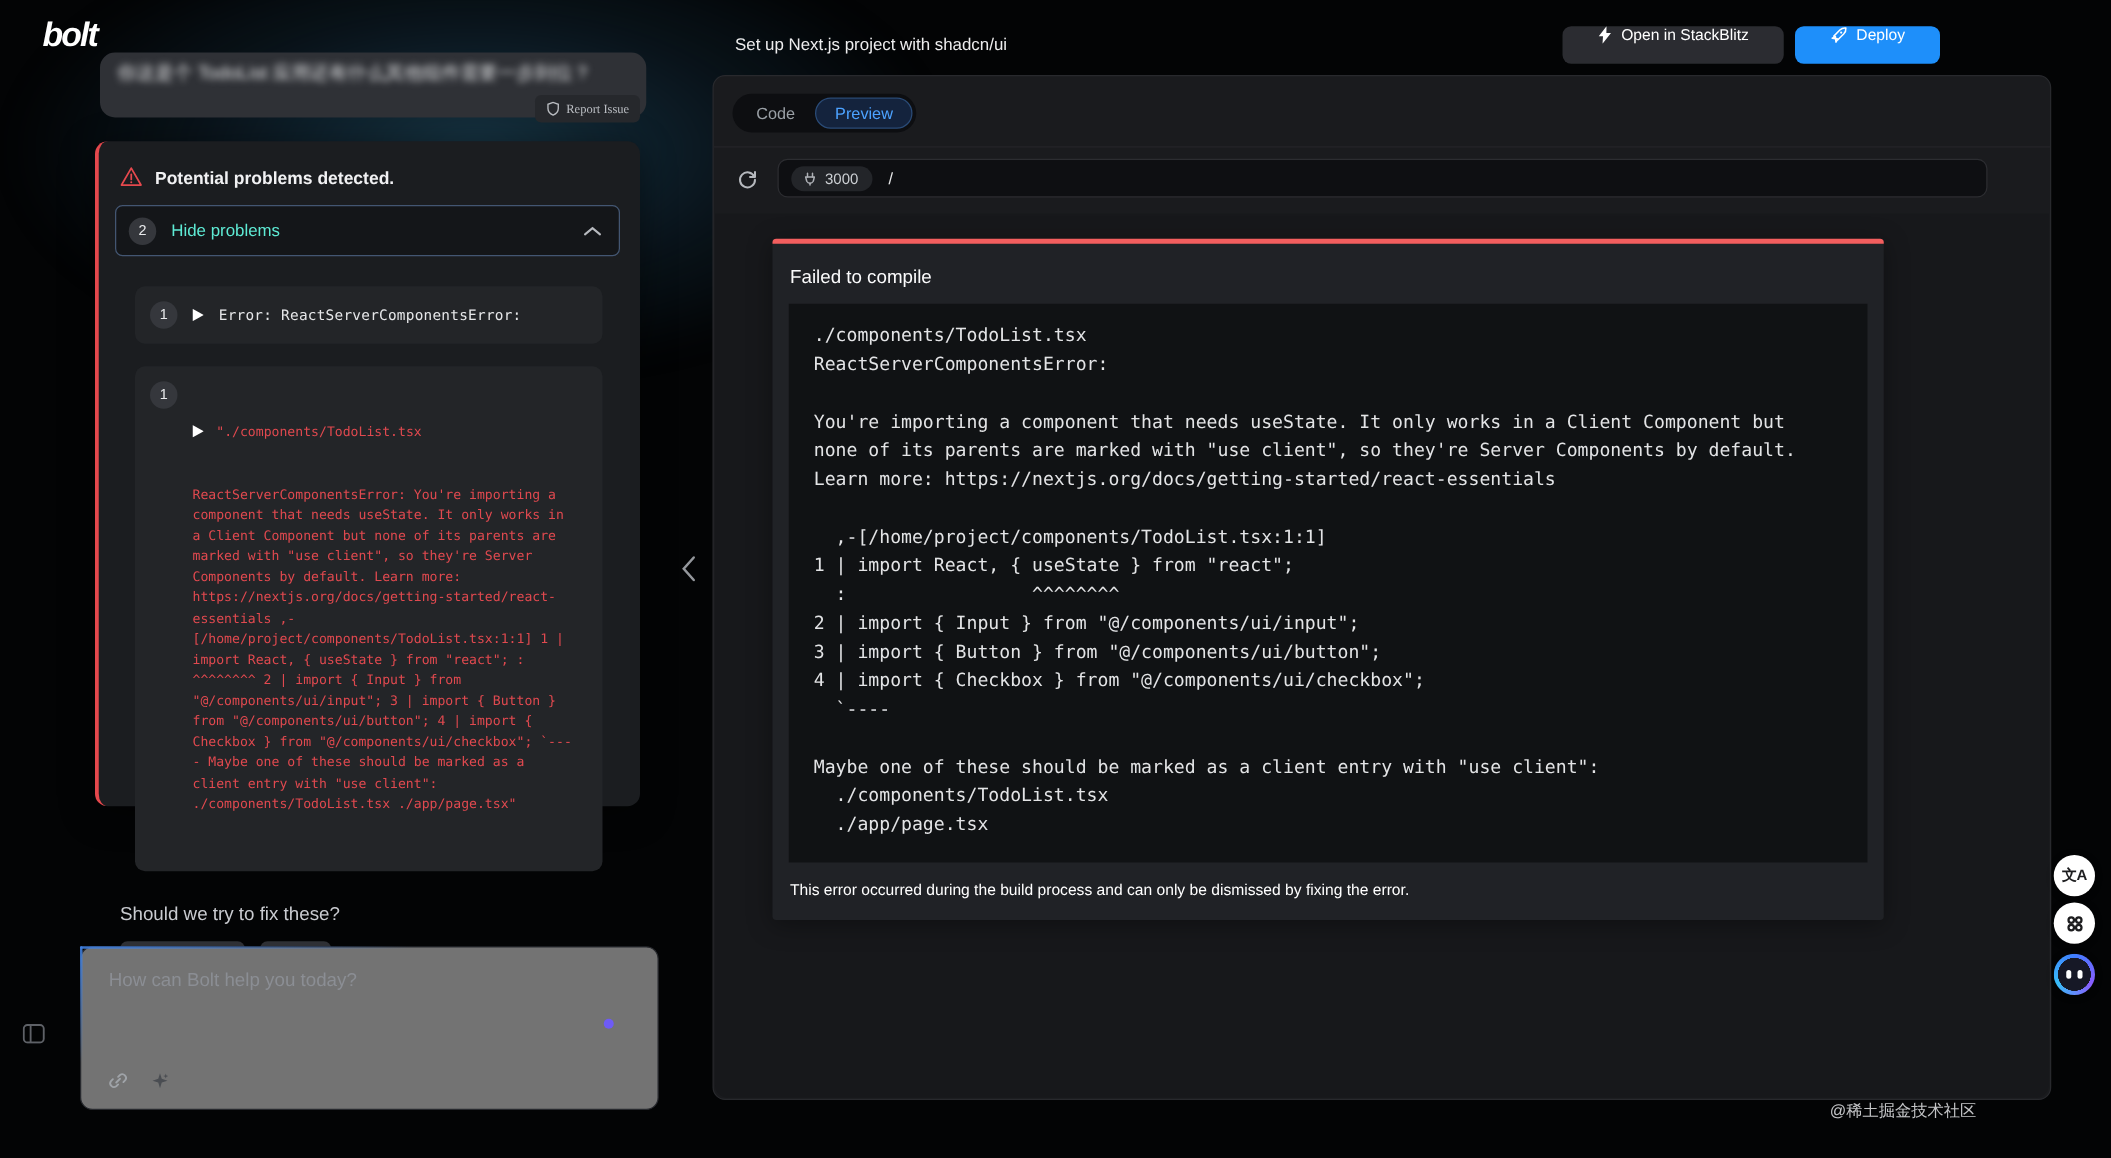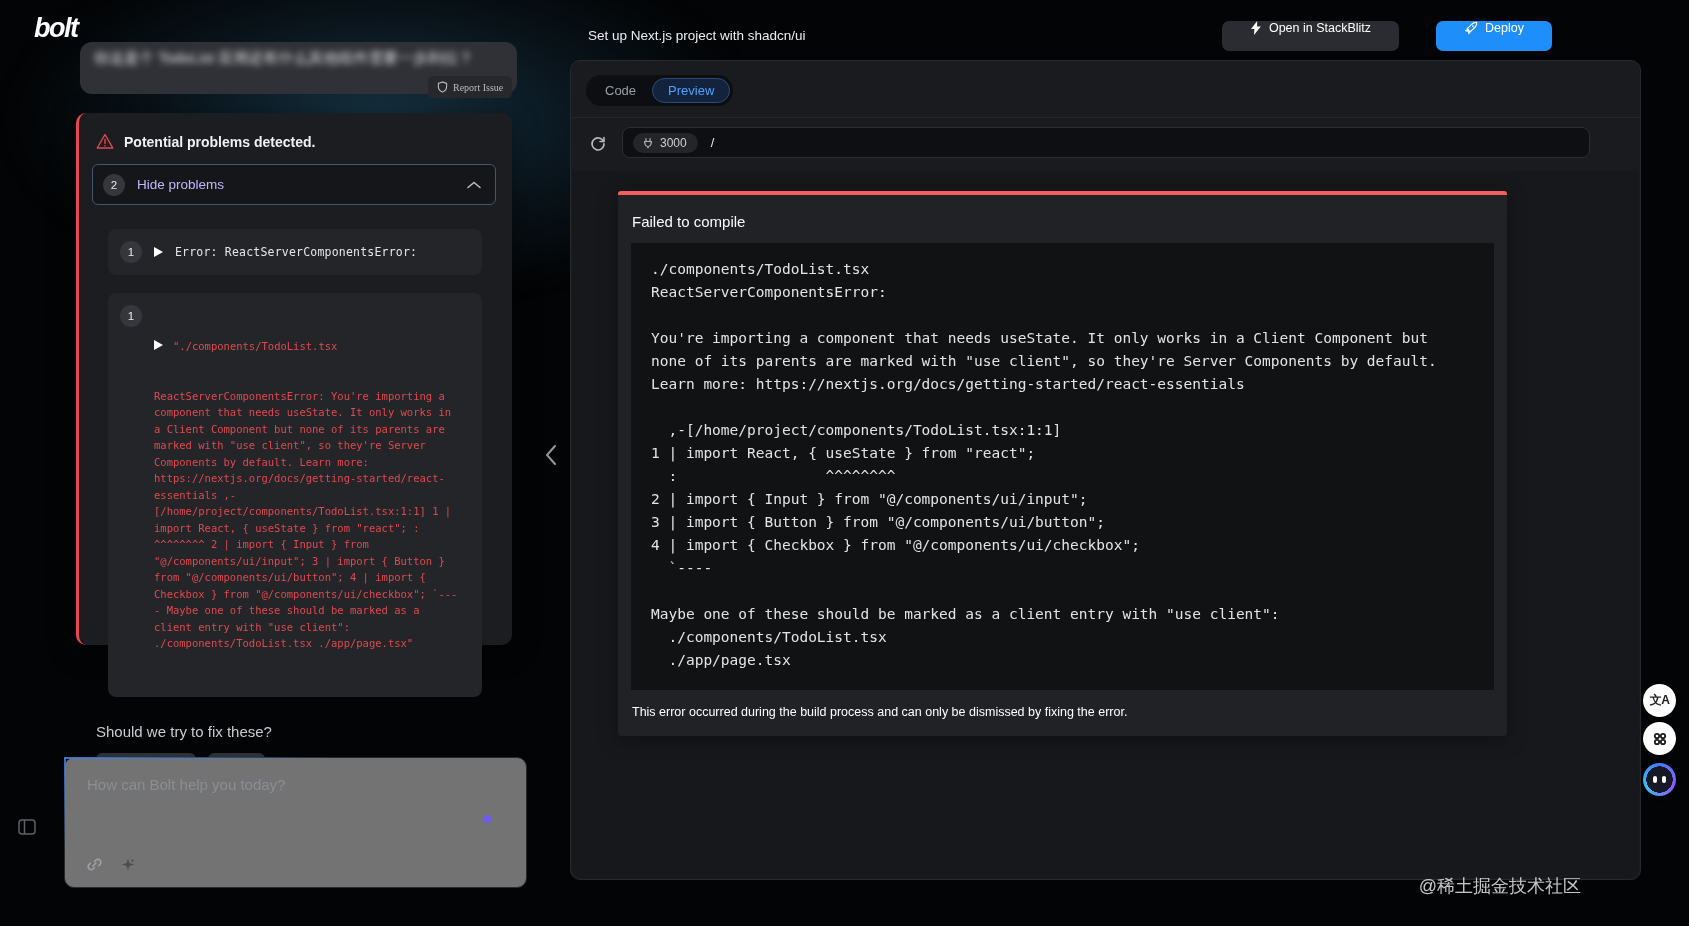--- a/index.html
+++ b/index.html
@@ -15,40 +15,40 @@
     filter:blur(12px); pointer-events:none;
   }
   
   .header { position:absolute; top:0; left:0; right:0; height:56px; z-index:5; display:flex; align-items:center; }
   .logo { margin-left:34px; color:#fff; font-size:27px; font-weight:bold; font-style:italic; letter-spacing:-1.5px; }
   .hdr-title { position:absolute; left:588px; top:28px; color:#ededee; font-size:13.5px; }
   .hdr-actions { position:absolute; right:137px; top:21px; display:flex; gap:9px; }
   .btn { display:flex; align-items:flex-start; gap:7px; height:30px; padding:0 28px; border-radius:7px;
          font-size:12.5px; color:#fff; cursor:pointer; white-space:nowrap; }
   .btn-dark { background:#2b2c31; }
-  .btn-blue { background:#1e8ffa; font-weight:500;margin-left:28px; }
+  .btn-blue { background:#1e8ffa; font-weight:500; }
   .icon { display:inline-flex; align-items:center; justify-content:center; }
 
   
   .bubble { position:absolute; left:80px; top:42px; width:437px; height:52px; background:#2f3136;
             border-radius:12px; overflow:hidden; z-index:1; }
   .bubble-text { padding:7px 14px; font-size:15px; color:#e6e7e9; filter:blur(3px); white-space:nowrap; }
   .report-chip { position:absolute; left:428px; top:76px; height:22px; display:flex; align-items:center; gap:5px;
                  background:#26282c; border-radius:5px; padding:0 9px; color:#b9bcc1; font-size:10px; z-index:2;font-family:Liberation Serif, serif; }
 
   .problems { position:absolute; left:76px; top:113px; width:436px; height:532px; background:#1b1d20;
               border-radius:10px; border-left:3px solid #e5484d; box-shadow:0 6px 28px rgba(0,0,0,.45);
               padding:16px 16px 16px 13px; }
   .prob-head { display:flex; align-items:center; gap:10px; margin:4px 0 14px 4px; }
   .prob-head-label { color:#f1f1f3; font-size:14px; font-weight:600; }
   .toggle-box { display:flex; align-items:center; gap:12px; height:41px; padding:0 14px 0 10px;
                 background:#141619; border:1px solid #44587а; border:1px solid #435672; border-radius:6px; }
   .badge { width:22px; height:22px; border-radius:50%; background:#35373c; color:#e8e9eb; font-size:11.5px;
            display:flex; align-items:center; justify-content:center; flex:0 0 auto; }
-  .toggle-label { color:#c4b5fd; font-size:13.5px; }
+  .toggle-label { color:#5eead4; font-size:13.5px; }
   .toggle-chevron { margin-left:auto; color:#b7babf; }
   .prob-rows { margin:24px 0 0 16px; width:374px; }
   .prob-row { display:flex; align-items:center; gap:12px; background:#232528; border-radius:8px; padding:12px; }
   .mono { font-family:"DejaVu Sans Mono", monospace; }
   .err-summary { font-size:11.5px; color:#e6e7e9; letter-spacing:.2px; }
   .play { color:#fff; display:inline-flex; flex:0 0 auto; }
   .prob-detail { display:flex; align-items:flex-start; gap:12px; background:#232528; border-radius:8px;
                  padding:12px; margin-top:18px; }
   .red-text { font-size:10.5px; line-height:16.5px; color:#e0494f; width:308px; white-space:pre-wrap;
               overflow-wrap:break-word; }
@@ -103,21 +103,21 @@
   
   .fab { position:absolute; left:1643px; width:33px; height:33px; border-radius:50%; background:#fff;
          display:flex; align-items:center; justify-content:center; box-shadow:0 1px 5px rgba(0,0,0,.55); cursor:pointer; }
   .fab-translate { top:684px; color:#1d1d1f; font-size:12px; font-weight:bold; letter-spacing:-.5px; }
   .fab-grid { top:722px; color:#1d1d1f; }
   .fab-monica { top:763px; background:radial-gradient(circle at 50% 50%, #161826 56%, rgba(0,0,0,0) 57%),
                 conic-gradient(#3f7dff, #8a5cff, #38bdf8, #3f7dff); }
   .monica-eyes { display:flex; gap:5px; }
   .monica-eyes span { width:4px; height:7px; border-radius:2px; background:#fff; display:block; }
 
-  .watermark { position:absolute; right:108px; bottom:28px; color:rgba(238,239,241,.82); font-size:18px; z-index:6;margin-left:16px; }
+  .watermark { position:absolute; right:108px; bottom:28px; color:rgba(238,239,241,.82); font-size:13px; z-index:6;margin-left:16px; }
 </style>
 </head>
 <body>
 
 <div class="page">
   <div class="bg-glow"></div>
 
   <div class="header">
     <div class="logo">bolt</div>
     <div class="hdr-title">Set up Next.js project with shadcn/ui</div>

